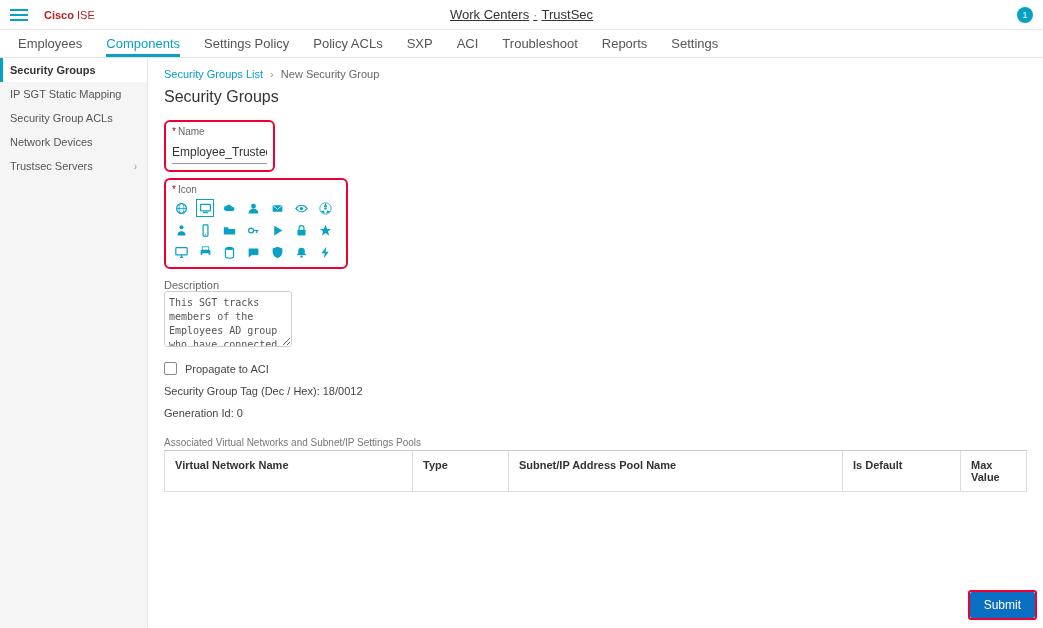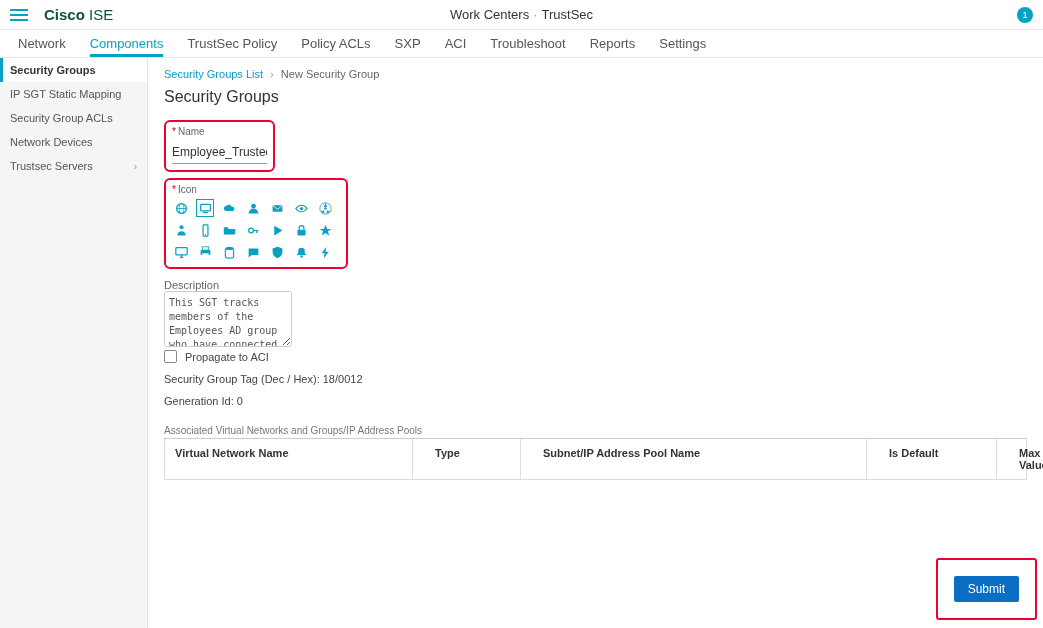--- a/index.html
+++ b/index.html
@@ -1,23 +1,23 @@
 <!DOCTYPE html>
 <html><head>
   <meta charset="utf-8">
   <style>
     * { box-sizing: border-box; margin: 0; padding: 0; }
     body { font-family: Arial, Helvetica, sans-serif; font-size: 13px; color: #333; background: #fff; width: 1043px; height: 628px; overflow: hidden; }
 
     .topbar { height: 30px; display: flex; align-items: center; border-bottom: 1px solid #e5e5e5; padding: 0 10px; position: relative; }
     .hamburger { width: 22px; height: 22px; display: flex; flex-direction: column; justify-content: center; gap: 3px; cursor: pointer; margin-right: 12px; }
     .hamburger span { display: block; height: 2px; background: #07a1c3; width: 18px; }
-    .brand { color: #14532d; font-weight: bold; font-size: 15px; }
+    .brand { color: #b91c1c; font-weight: bold; font-size: 11px; }
     .brand .ise { font-weight: normal; }
-    .page-center { position: absolute; left: 50%; transform: translateX(-50%); font-size: 13px; color: #333; }
+    .page-center { position: absolute; left: 50%; transform: translateX(-50%); font-size: 13px; color: #333; text-decoration: underline; }
     .page-center .dot { padding: 0 4px; color: #999; }
     .topbar-right { margin-left: auto; display:flex; align-items:center; gap:8px;}
     .badge-count { background:#07a1c3; color:#fff; border-radius:50%; width:16px; height:16px; font-size:9px; display:flex; align-items:center; justify-content:center;}
 
     .tabbar { height: 28px; display: flex; align-items: flex-end; gap: 24px; padding: 0 18px; border-bottom: 1px solid #e5e5e5; font-size: 13px; }
     .tab { color: #555; padding-bottom: 6px; cursor: pointer; }
     .tab.active { color: #07a1c3; border-bottom: 3px solid #07a1c3; padding-bottom: 3px; font-weight: 500;}
 
     .body-wrap { display: flex; height: calc(628px - 58px); }
 
@@ -44,60 +44,60 @@
 
     .icon-box { margin-top: 6px; padding: 4px 12px 6px 6px; display:inline-block;}
     .icon-grid { display: grid; grid-template-columns: repeat(7, 18px); gap: 4px 6px; }
     .icon-cell { width:18px; height:18px; display:flex; align-items:center; justify-content:center; font-size:12px; color:#07a1c3; cursor:pointer;}
     .icon-cell svg { width:13px; height:13px; }
     .icon-selected { border:1px solid #07a1c3; }
 
     .desc-label { margin-top:10px; font-size:11px; color:#666;}
     .desc-ta { width:128px; height:56px; border:1px solid #ccc; border-radius:3px; font-size:10px; padding:4px; color:#555; resize: both; line-height:1.4;}
 
-    .chk-row { display:flex; align-items:center; gap:8px; font-size:11px; color:#444;}
+    .chk-row { display:flex; align-items:center; gap:8px; margin-top:12px; font-size:11px; color:#444;}
     .chk { width:13px; height:13px; border:1px solid #888; border-radius:2px; background:#fff;}
 
     .meta-line { font-size:11px; color:#444; margin-top:10px;}
 
     .assoc-title { font-size:10px; color:#777; margin-top:18px; border-bottom:1px solid #ccc; padding-bottom:2px;}
-    .table { border:1px solid #ddd; border-top:none; display:flex; font-size:11px; font-weight:600; color:#333;gap:12px;}
+    .table { border:1px solid #ddd; border-top:none; display:flex; font-size:11px; font-weight:600; color:#333;}
     .table .col { padding:8px 10px; border-right:1px solid #ddd;}
     .col.vn { flex:0 0 248px;}
     .col.sp { flex:0 0 334px;}
     .col.tp { flex:0 0 96px;}
     .col.df { flex:0 0 118px;}
     .col.mv { flex:1; border-right:none;}
 
     .submit-wrap { position:absolute; right:6px; bottom:8px;}
     .submit-btn { background:#0a6fc2; color:#fff; border:none; padding:6px 14px; font-size:12px; border-radius:2px; cursor:pointer;}
-    .submit-highlight { border:2px solid #e03; border-radius:3px; padding:16px;}
+    .submit-highlight { border:2px solid #e03; border-radius:3px; padding:0;}
   </style>
 </head>
 <body>
 
 <div class="topbar">
   <div class="hamburger">
       <span></span>
       <span></span>
       <span></span>
     </div>
   <div class="brand"><span>Cisco</span> <span class="ise">ISE</span></div>
   <div class="page-center">
     <span>Work Centers</span><span class="dot">·</span><span>TrustSec</span>
   </div>
   <div class="topbar-right">
     <div class="badge-count">1</div>
   </div>
 </div>
 
 <div class="tabbar">
-  <div class="tab">Network</div>
+  <div class="tab">Employees</div>
   <div class="tab active">Components</div>
-  <div class="tab">TrustSec Policy</div>
+  <div class="tab">Settings Policy</div>
   <div class="tab">Policy ACLs</div>
   <div class="tab">SXP</div>
   <div class="tab">ACI</div>
   <div class="tab">Troubleshoot</div>
   <div class="tab">Reports</div>
   <div class="tab">Settings</div>
 </div>
 
 <div class="body-wrap">
   <div class="sidebar">
@@ -258,21 +258,21 @@
     <textarea class="desc-ta" style="">This SGT tracks members of the Employees AD group who have connected with a trusted device.</textarea>
 
     <div class="chk-row">
       <div class="chk"></div>
       <span>Propagate to ACI</span>
     </div>
 
     <div class="meta-line">Security Group Tag (Dec / Hex): 18/0012</div>
     <div class="meta-line">Generation Id: 0</div>
 
-    <div class="assoc-title">Associated Virtual Networks and Groups/IP Address Pools</div>
+    <div class="assoc-title">Associated Virtual Networks and Subnet/IP Settings Pools</div>
     <div class="table">
       <div class="col vn">Virtual Network Name</div>
       <div class="col tp">Type</div>
       <div class="col sp">Subnet/IP Address Pool Name</div>
       <div class="col df">Is Default</div>
       <div class="col mv">Max Value</div>
     </div>
 
     <div class="submit-wrap">
       <div class="submit-highlight">

